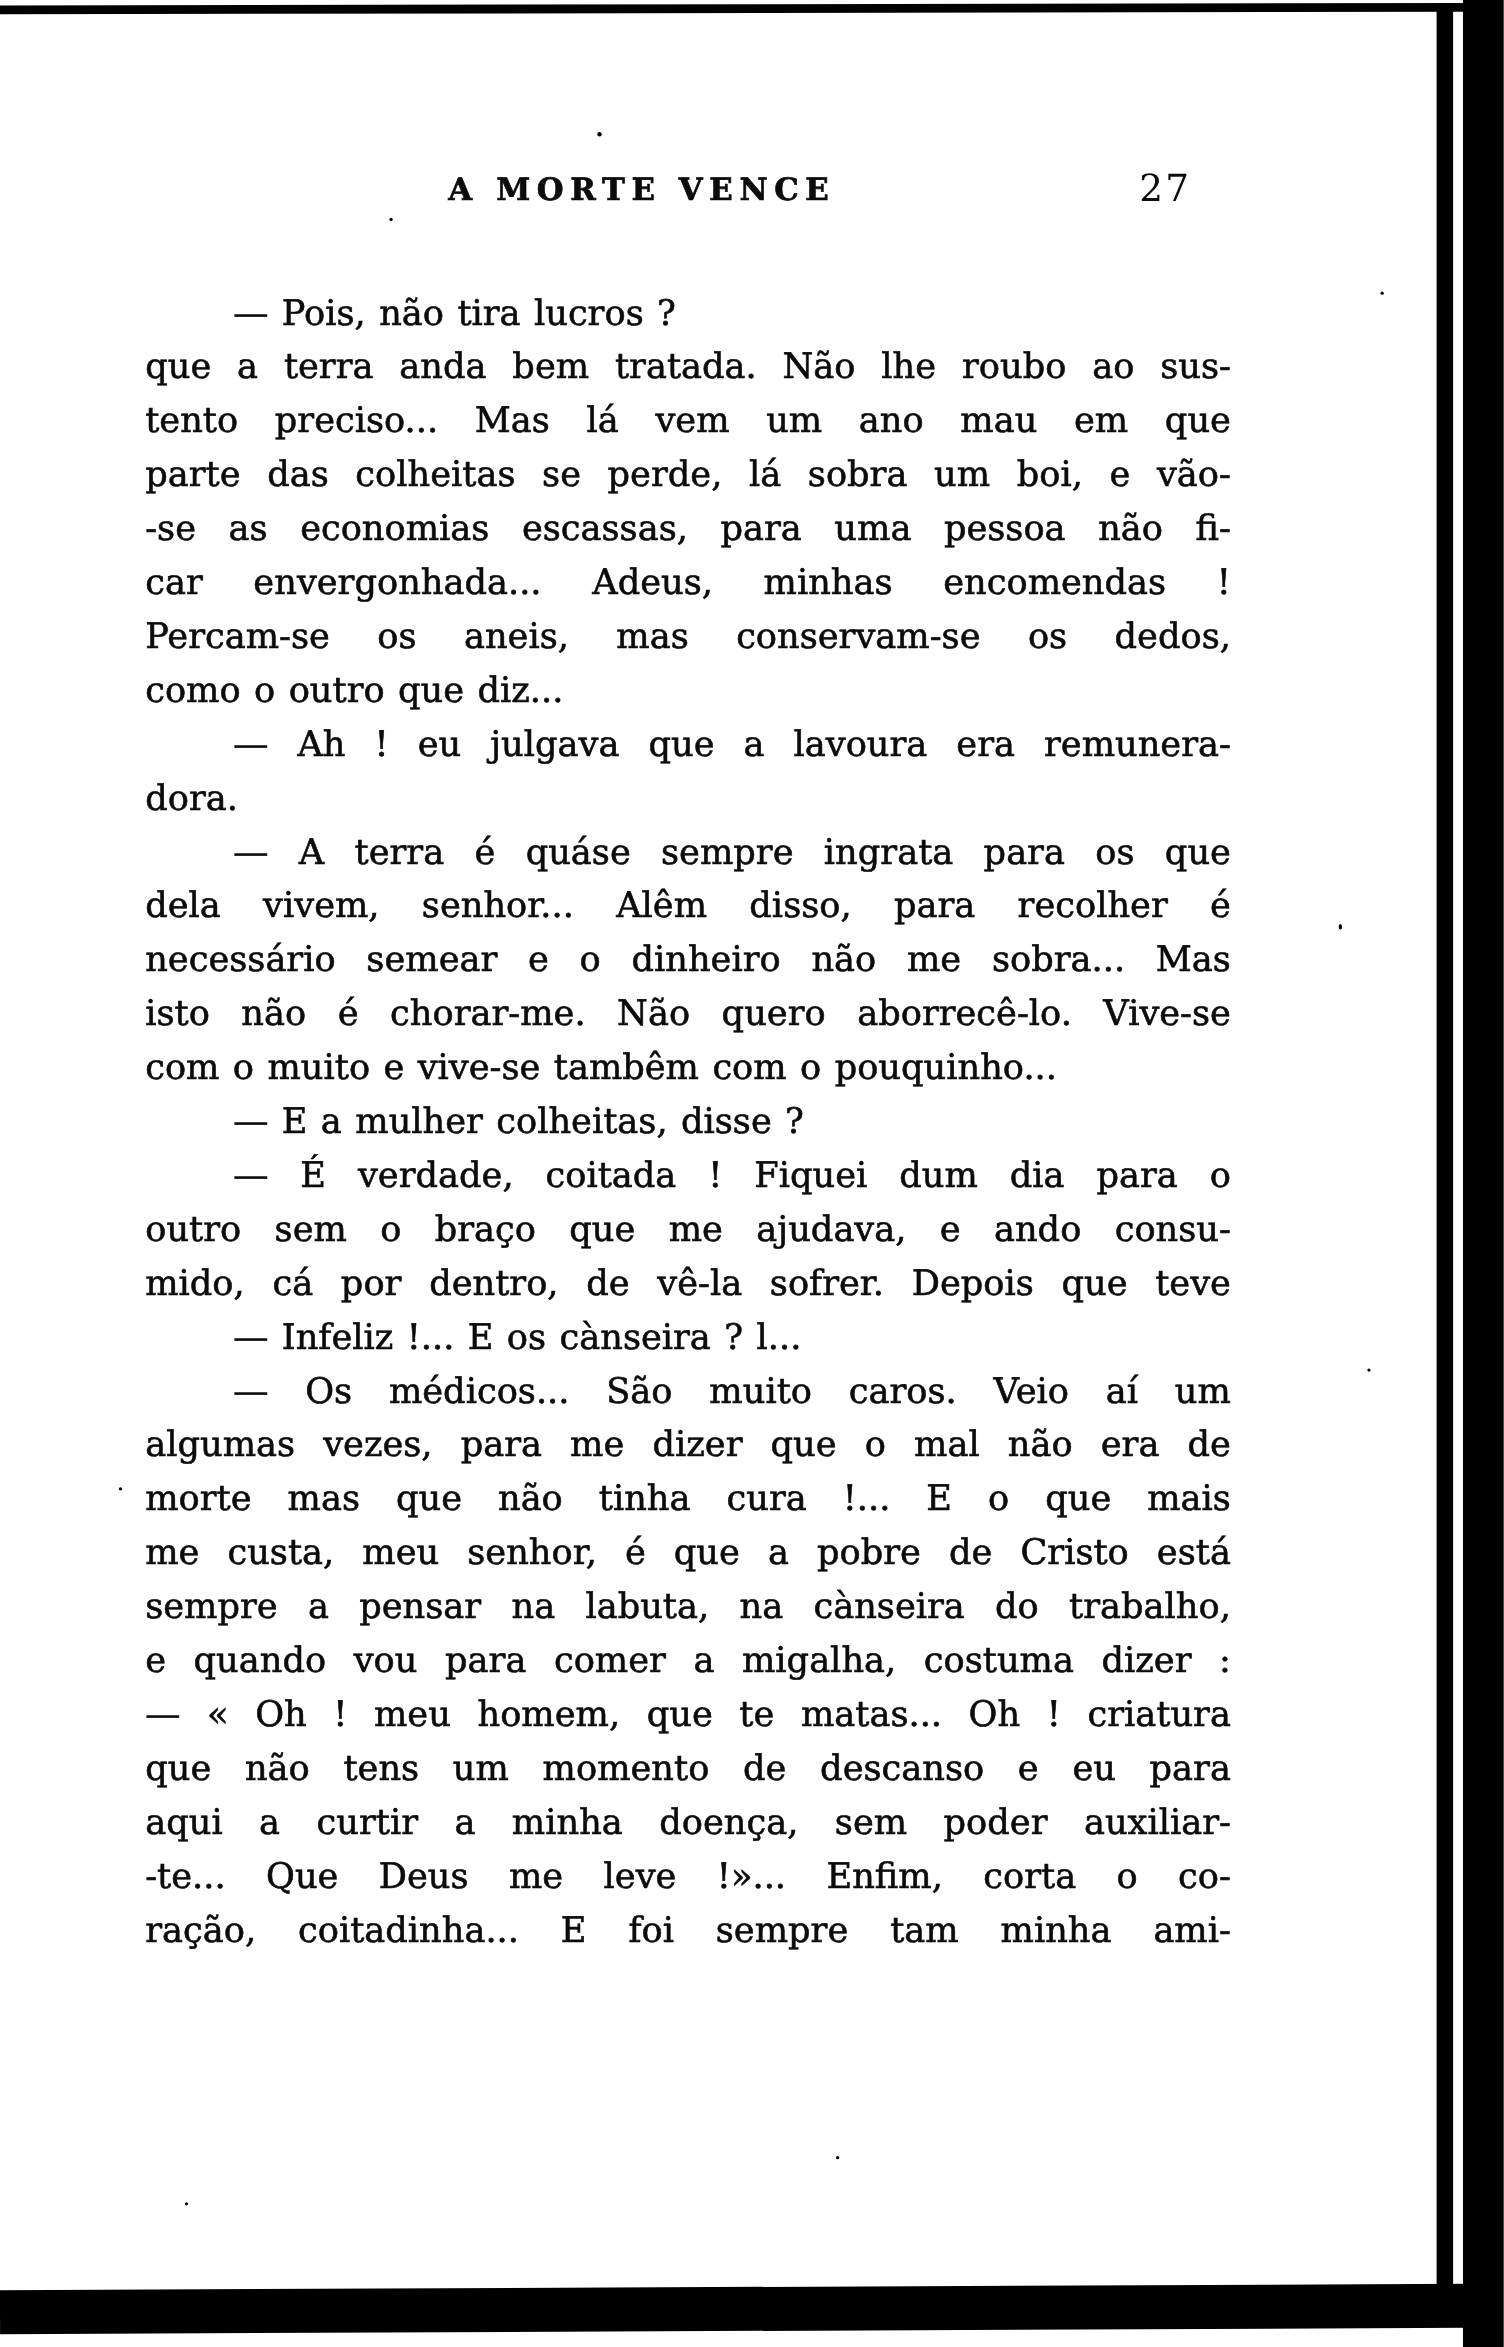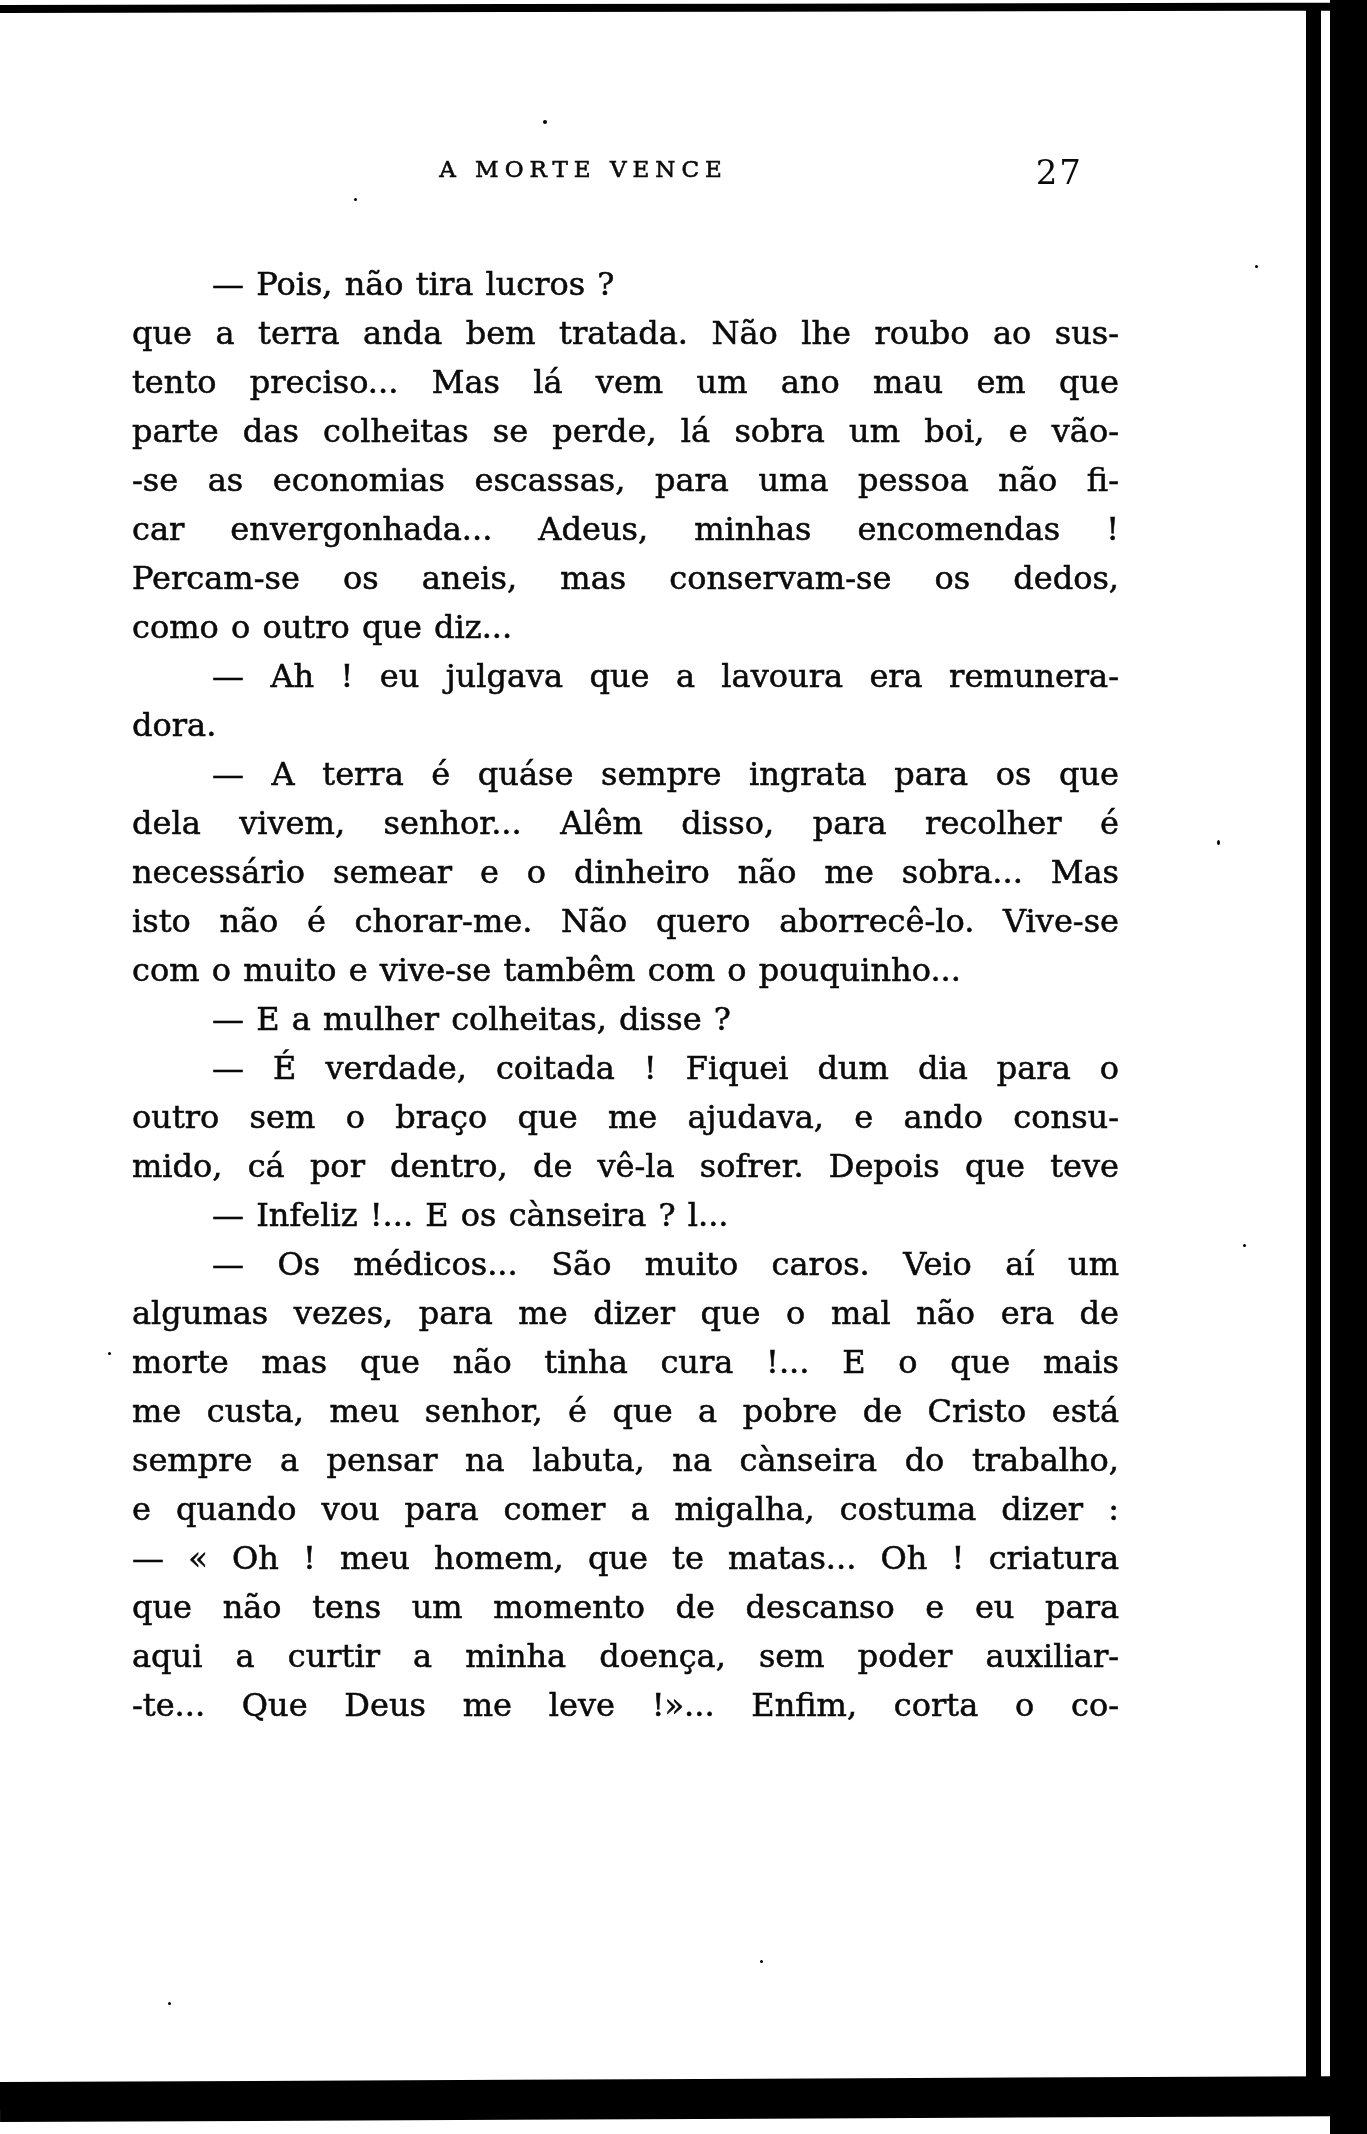--- a/index.html
+++ b/index.html
@@ -35,21 +35,21 @@
     width: 4px; height: 4px;
   }
 
   
   .running-head {
     position: absolute; left: 118px; top: 152px; width: 987px; height: 44px;
   }
   .head-title {
     position: absolute; left: 50%; transform: translateX(-50%);
     margin-left: -28px; top: 4px;
-    font-size: 23px; letter-spacing: 6px; white-space: nowrap;
+    font-size: 28px; letter-spacing: 6px; white-space: nowrap; font-weight: bold;
     -webkit-text-stroke: 0.6px #0b0b0b;
   }
   .page-num {
     position: absolute; right: 22px; top: 0;
     font-size: 34px; font-weight: normal; letter-spacing: 2px;
   }
 
   
   .text-block {
     position: absolute; left: 132px; top: 260px; width: 987px;
@@ -108,15 +108,16 @@
       <div class="line i j">— Os médicos... São muito caros. Veio aí um</div>
       <div class="line j">algumas vezes, para me dizer que o mal não era de</div>
       <div class="line j">morte mas que não tinha cura !... E o que mais</div>
       <div class="line j">me custa, meu senhor, é que a pobre de Cristo está</div>
       <div class="line j">sempre a pensar na labuta, na cànseira do trabalho,</div>
       <div class="line j">e quando vou para comer a migalha, costuma dizer :</div>
       <div class="line j">— « Oh ! meu homem, que te matas... Oh ! criatura</div>
       <div class="line j">que não tens um momento de descanso e eu para</div>
       <div class="line j">aqui a curtir a minha doença, sem poder auxiliar-</div>
       <div class="line j">-te... Que Deus me leve !»... Enfim, corta o co-</div>
+      <div class="line j">ração, coitadinha... E foi sempre tam minha ami-</div>
     </main>
 
 </div>
 
 </body></html>

